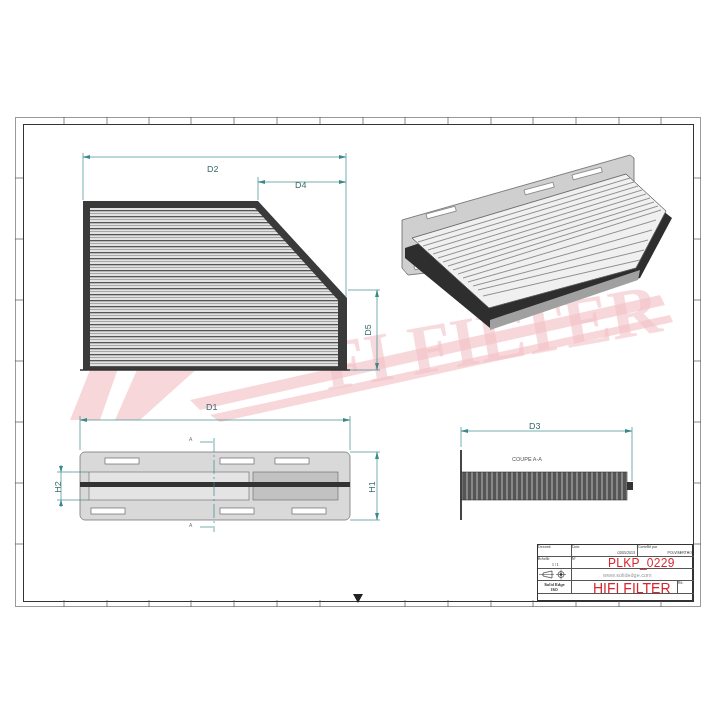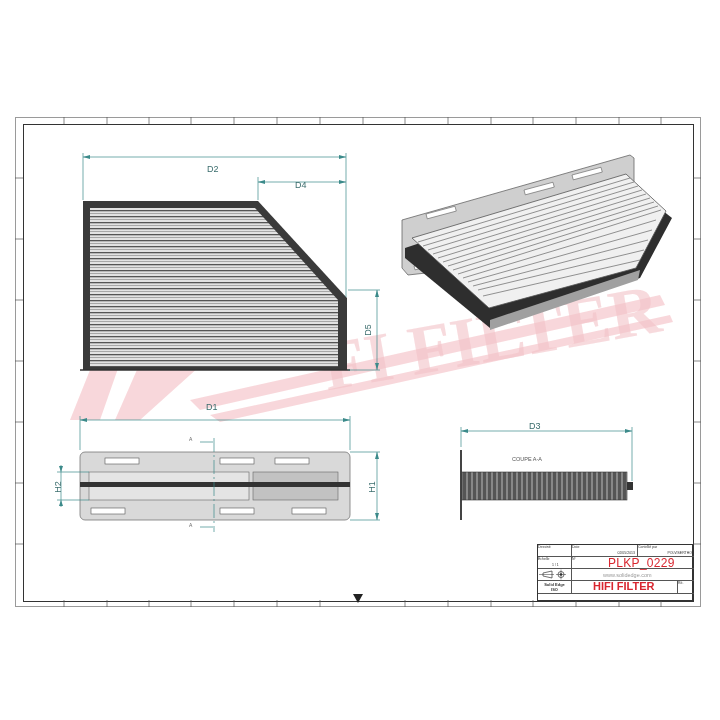--- a/index.html
+++ b/index.html
@@ -5,21 +5,21 @@
   html,body{margin:0;padding:0;background:#fff;}
   body{width:720px;height:720px;position:relative;overflow:hidden;font-family:"Liberation Sans",sans-serif;}
   .abs{position:absolute;}
   .sheet{position:absolute;left:15px;top:117px;width:686px;height:490px;border:1px solid #9a9a9a;box-sizing:border-box;background:#fff;}
   .frame{position:absolute;left:23px;top:124px;width:671px;height:478px;border:1px solid #333;box-sizing:border-box;}
   .dimtxt{position:absolute;font-size:9px;color:#3b6d6d;}
   .tb{position:absolute;left:537px;top:544px;width:156px;height:57px;border:1px solid #333;box-sizing:border-box;background:#fff;}
   .tbcell{position:absolute;border-right:1px solid #555;border-bottom:1px solid #555;box-sizing:border-box;font-size:3.5px;color:#333;}
   .part{position:absolute;left:608px;top:556px;font-size:12px;color:#d8262f;letter-spacing:0.3px;}
   .web{position:absolute;left:603px;top:572px;font-size:5.5px;color:#999;}
-  .brand{position:absolute;left:593px;top:580px;font-size:11px;font-weight:bold;color:#d8262f;}
+  .brand{position:absolute;left:593px;top:580px;font-size:14px;font-weight:normal;color:#d8262f;}
 </style>
 </head>
 <body>
 
 <div class="sheet"></div>
 <div class="frame"></div>
 
 <svg class="abs" style="left:40px;top:260px;" width="660" height="170">
   <g opacity="0.55" fill="#f3b8be">
     <polygon points="30,160 70,60 95,60 60,160"></polygon>

